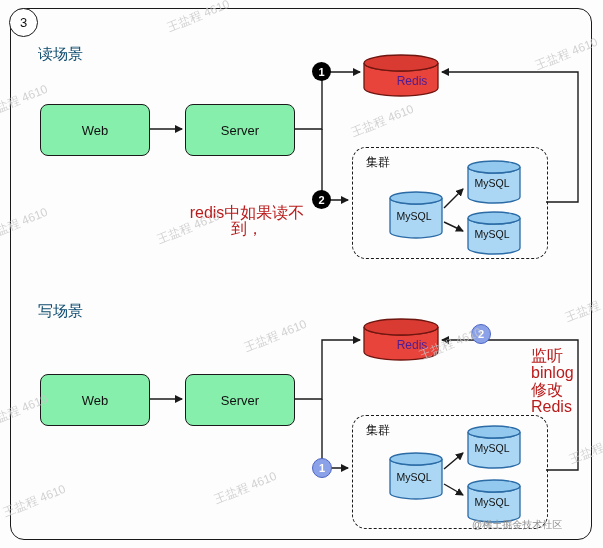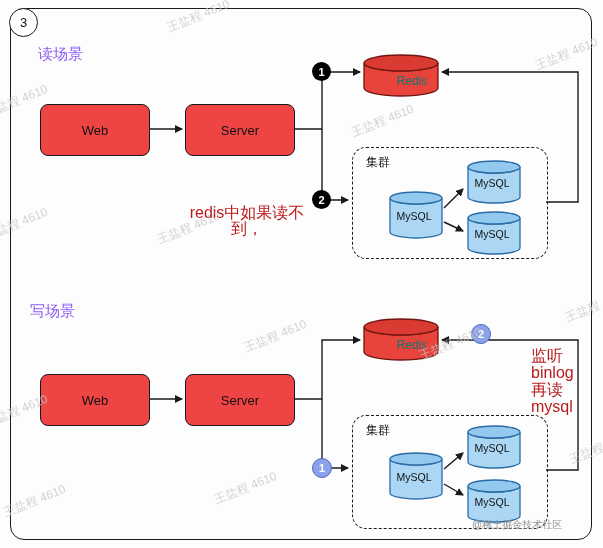--- a/index.html
+++ b/index.html
@@ -3,28 +3,28 @@
 <meta charset="utf-8">
 <style>
   html,body{margin:0;padding:0;background:#ffffff;}
   body{font-family:"Liberation Sans","DejaVu Sans",sans-serif;}
   #stage{position:relative;width:603px;height:548px;background:#fdfdfd;overflow:hidden;}
   .frame{position:absolute;left:10px;top:8px;width:580px;height:530px;
          border:1.6px solid #1a1a1a;border-radius:14px;background:transparent;}
   .badge{position:absolute;left:9px;top:8px;width:27px;height:27px;border-radius:50%;
          background:#ffffff;border:1.6px solid #1a1a1a;display:flex;align-items:center;
          justify-content:center;font-size:13px;color:#111;z-index:6;}
-  .sec-title{position:absolute;font-size:15px;color:#8b5cf6;font-weight:500;z-index:5;}
-  .node{position:absolute;width:108px;height:50px;background:#ef4444;border:1.5px solid #1a1a1a;
+  .sec-title{position:absolute;font-size:15px;color:#0c4a6e;font-weight:500;z-index:5;}
+  .node{position:absolute;width:108px;height:50px;background:#86efac;border:1.5px solid #1a1a1a;
         border-radius:8px;display:flex;align-items:center;justify-content:center;
         font-size:13px;color:#111;z-index:4;}
   .cluster{position:absolute;border:1.6px dashed #1a1a1a;border-radius:14px;z-index:2;}
   .cluster-label{position:absolute;font-size:12px;color:#111;z-index:5;}
   .cyl-label{position:absolute;text-align:center;z-index:5;pointer-events:none;}
-  .redis-label{width:96px;color:#0f766e;font-size:12px;font-weight:500;}
+  .redis-label{width:96px;color:#4c1d95;font-size:12px;font-weight:500;}
   .mysql-label{width:48px;color:#111;font-size:10.5px;}
   .step{position:absolute;width:19px;height:19px;border-radius:50%;display:flex;align-items:center;
         justify-content:center;font-size:11px;font-weight:bold;color:#ffffff;z-index:6;}
   .step-read{background:#000000;}
   .step-write{background:#8ba1e8;border:1px solid #4d66c4;width:18px;height:18px;}
   .note{position:absolute;font-size:16px;color:#b91c1c;line-height:16px;z-index:5;}
   .note-read{width:122px;text-align:center;}
   .note-write{width:72px;text-align:left;line-height:17px;}
   .credit{position:absolute;font-size:10px;color:#8f8f8f;z-index:6;}
   .wm{position:absolute;font-size:12px;color:#c7c7c7;opacity:.8;white-space:nowrap;
@@ -36,21 +36,21 @@
 </style>
 </head>
 <body>
 
 <div id="stage">
 
   <div class="frame"></div>
   <div class="badge">3</div>
 
   <div class="sec-title" style="left:38px;top:45px;">读场景</div>
-  <div class="sec-title" style="left:30px;top:302px;">写场景</div>
+  <div class="sec-title" style="left:38px;top:302px;">写场景</div>
 
   <svg class="wires" width="603" height="548" viewBox="0 0 603 548">
     <defs>
       <marker id="arrow" markerWidth="8" markerHeight="8" refX="7" refY="4" orient="auto" markerUnits="userSpaceOnUse">
         <path d="M0,0 L8,4 L0,8 Z" fill="#1a1a1a"></path>
       </marker>
     </defs>
 
     <path class="wire" marker-end="url(#arrow)" d="M148,129 H182"></path>
     <path class="wire" marker-end="url(#arrow)" d="M293,129 H322 V72 H360"></path>
@@ -128,21 +128,21 @@
   <div class="cyl-label redis-label" style="left:364px;top:338px;">Redis</div>
   <div class="cyl-label mysql-label" style="left:390px;top:471px;">MySQL</div>
   <div class="cyl-label mysql-label" style="left:468px;top:442px;">MySQL</div>
   <div class="cyl-label mysql-label" style="left:468px;top:496px;">MySQL</div>
 
   <div class="step step-write" style="left:312px;top:458px;">1</div>
   <div class="step step-write" style="left:471px;top:324px;">2</div>
 
   <div class="note note-write" style="left:531px;top:347px;">
     <div>监听binlog</div>
-    <div>再读mysql</div>
+    <div>修改Redis</div>
   </div>
 
   <span class="wm" style="left:-14px;top:105px;">王盐程 4610</span>
   <span class="wm" style="left:-14px;top:228px;">王盐程 4610</span>
   <span class="wm" style="left:-14px;top:415px;">王盐程 4610</span>
   <span class="wm" style="left:4px;top:505px;">王盐程 4610</span>
   <span class="wm" style="left:168px;top:20px;">王盐程 4610</span>
   <span class="wm" style="left:158px;top:232px;">王盐程 4610</span>
   <span class="wm" style="left:245px;top:340px;">王盐程 4610</span>
   <span class="wm" style="left:352px;top:125px;">王盐程 4610</span>

